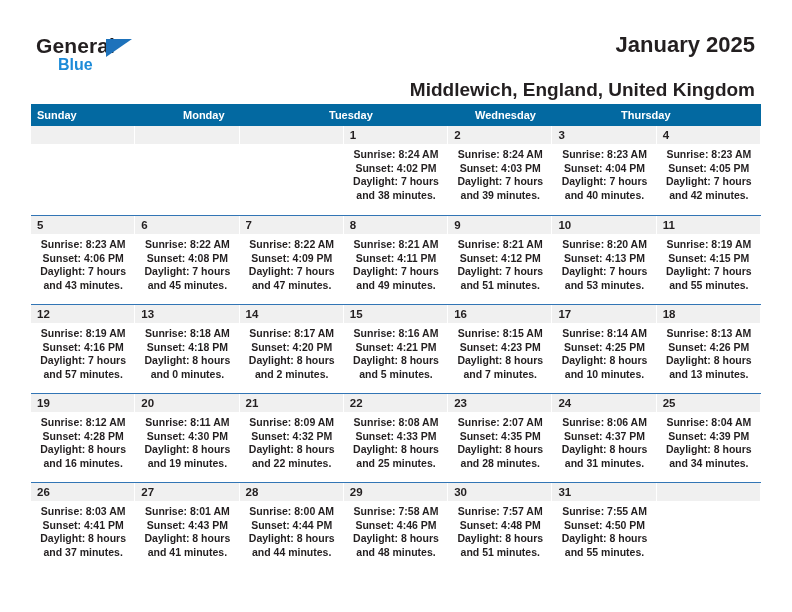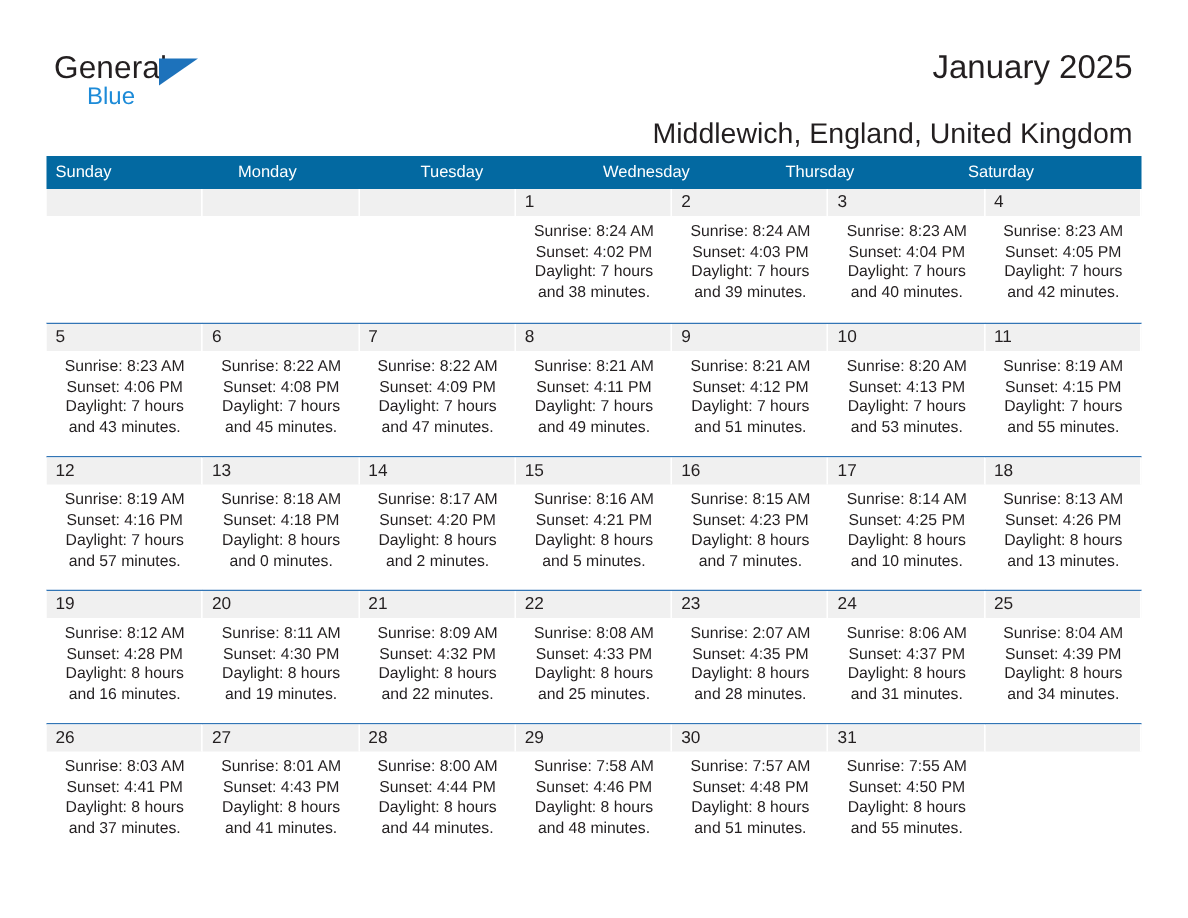--- a/index.html
+++ b/index.html
@@ -12,20 +12,21 @@
     height: 612px;
     font-family: "Liberation Sans", sans-serif;
     color: #231f20;
     overflow: hidden;
   }
   .page {
     position: relative;
     width: 732px;
     height: 612px;
     box-sizing: border-box;
+    font-weight: bold;
   }
 
   
   .header {
     position: absolute;
     left: 0;
     top: 0;
     width: 792px;
     height: 100px;
   }
@@ -162,21 +163,20 @@
     <div class="subtitle">Middlewich, England, United Kingdom</div>
   </div>
 
   <div class="calendar">
     <div class="dow-row" id="dow-row">
         <div class="dow">Sunday</div>
         <div class="dow">Monday</div>
         <div class="dow">Tuesday</div>
         <div class="dow">Wednesday</div>
         <div class="dow">Thursday</div>
-        <div class="dow">Saturday</div>
       </div>
     <div id="weeks-container">
         <div class="week">
           <div class="cell empty">
             <div class="daynum-band">
               <div class="daynum"></div>
             </div>
             <div class="cell-body"></div>
           </div>
           <div class="cell empty">

